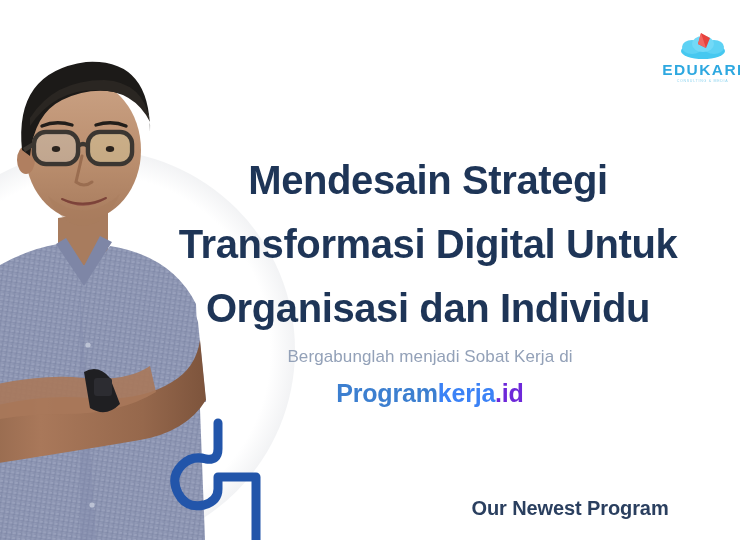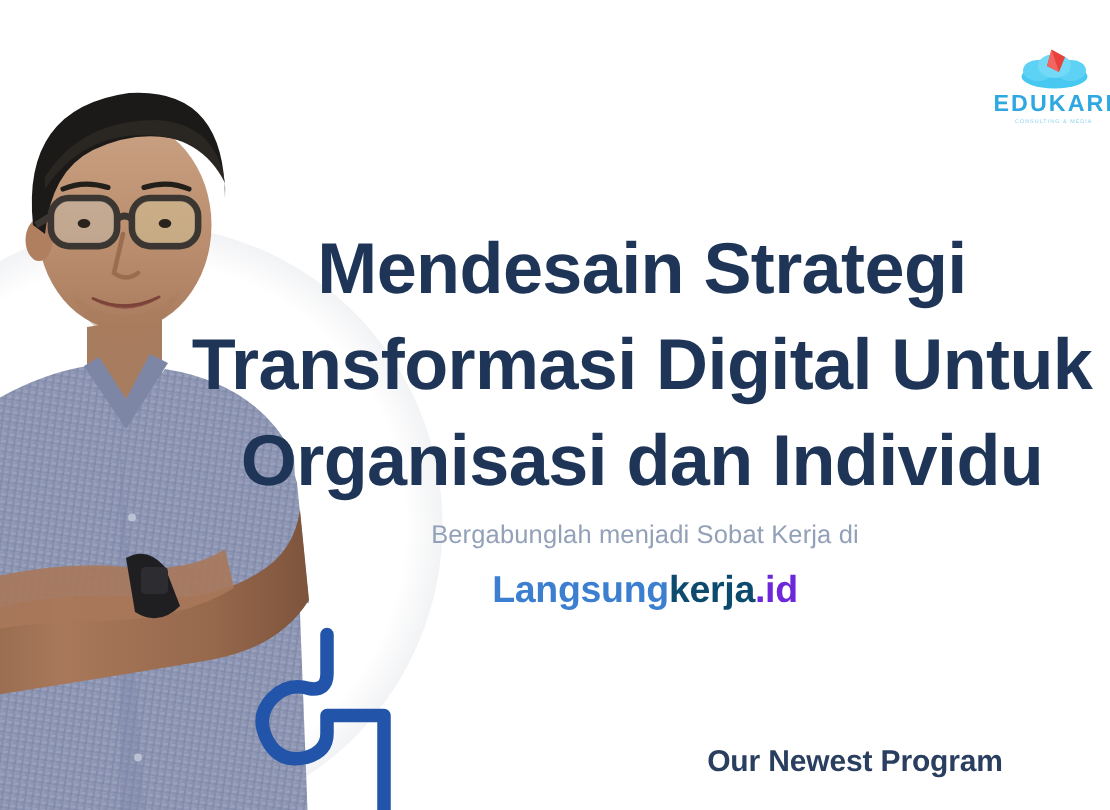--- a/index.html
+++ b/index.html
@@ -77,21 +77,21 @@
   }
 
   
   .headline {
     position: absolute;
     left: 0;
     top: 148px;
     width: 740px;
     color: #1e3557;
     font-weight: bold;
-    font-size: 48px;
+    font-size: 40px;
     line-height: 64px;
     letter-spacing: -0.4px;
     white-space: nowrap;
   }
   .hl-line {
     display: block;
     text-align: center;
     overflow: visible;
   }
   .hl1 { transform: translateX(58px); }
@@ -119,21 +119,21 @@
     top: 379px;
     width: 740px;
     text-align: center;
     transform: translateX(60px);
     font-size: 25px;
     font-weight: bold;
     letter-spacing: -0.2px;
     white-space: nowrap;
   }
   .brand-a { color: #3c7fd0; }
-  .brand-b { color: #0c4a6e; }
+  .brand-b { color: #3b82f6; }
   .brand-c { color: #6d28d9; }
 
   
   .caption {
     position: absolute;
     left: 0;
     top: 497px;
     width: 740px;
     text-align: center;
     transform: translateX(200px);
@@ -263,18 +263,18 @@
 
   <div class="headline">
     <span class="hl-line hl1">Mendesain Strategi</span>
     <span class="hl-line hl2">Transformasi Digital Untuk</span>
     <span class="hl-line hl3">Organisasi dan Individu</span>
   </div>
 
   <div class="subtitle">Bergabunglah menjadi Sobat Kerja di</div>
 
   <div class="brandline">
-    <span class="brand-a">Langsung</span><span class="brand-b">kerja</span><span class="brand-c">.id</span>
+    <span class="brand-a">Program</span><span class="brand-b">kerja</span><span class="brand-c">.id</span>
   </div>
 
   <div class="caption">Our Newest Program</div>
 
 </div>
 
 </body></html>

